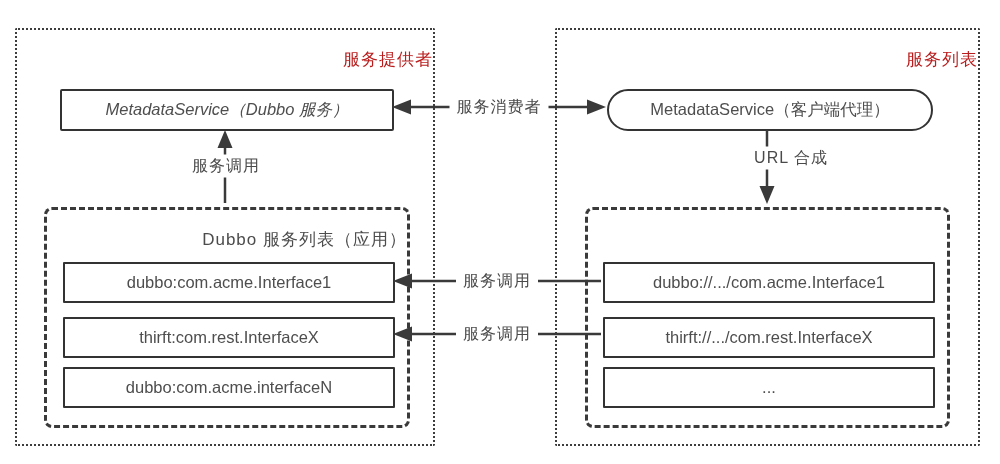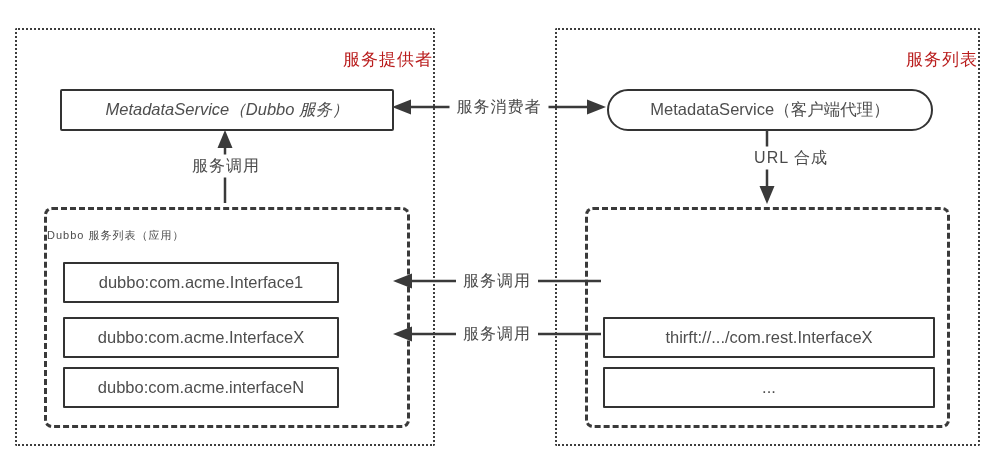--- a/index.html
+++ b/index.html
@@ -64,40 +64,40 @@
     background: transparent;
   }
   .provider-dashed { left: 27px; width: 366px; }
   .consumer-dashed { left: 28px; width: 365px; }
 
   .dashed-title {
     position: absolute;
     top: 18px;
     left: 0;
     width: 100%;
-    text-align: left;
-    font-size: 11px;
+    text-align: right;
+    font-size: 17px;
     color: #4c4c4c;
     letter-spacing: 1px;
   }
 
   .list-item {
     position: absolute;
     height: 41px;
     box-sizing: border-box;
     border: 2.5px solid #333333;
     background: #ffffff;
     display: flex;
     align-items: center;
     justify-content: center;
     font-size: 16.5px;
     color: #4e4e4e;
     border-radius: 1px;
   }
-  .provider-dashed .list-item { left: 16px; width: 276px; }
+  .provider-dashed .list-item { left: 16px; width: 332px; }
   .consumer-dashed .list-item { left: 15px; width: 332px; }
   .item-row-1 { top: 52px; }
   .item-row-2 { top: 107px; }
   .item-row-3 { top: 157px; }
 
   .connectors {
     position: absolute;
     top: 0;
     left: 0;
     width: 1000px;
@@ -122,29 +122,30 @@
 <body>
 
 <div class="canvas">
 
   <div class="outer-container provider-container">
     <div class="container-title">服务提供者</div>
     <div class="metadata-box provider-metadata">MetadataService（Dubbo 服务）</div>
     <div class="dashed-box provider-dashed">
       <div class="dashed-title">Dubbo 服务列表（应用）</div>
       <div class="list-item item-row-1">dubbo:com.acme.Interface1</div>
-      <div class="list-item item-row-2">dubbo:com.acme.InterfaceX</div>
+      <div class="list-item item-row-2">thirft:com.rest.InterfaceX</div>
       <div class="list-item item-row-3">dubbo:com.acme.interfaceN</div>
     </div>
   </div>
 
   <div class="outer-container consumer-container">
     <div class="container-title">服务列表</div>
     <div class="metadata-box consumer-metadata">MetadataService（客户端代理）</div>
     <div class="dashed-box consumer-dashed">
+      <div class="list-item item-row-1">dubbo://.../com.acme.Interface1</div>
       <div class="list-item item-row-2">thirft://.../com.rest.InterfaceX</div>
       <div class="list-item item-row-3">...</div>
     </div>
   </div>
 
   <svg class="connectors" viewBox="0 0 1000 464" xmlns="http://www.w3.org/2000/svg">
 
     <g>
       <line x1="404" y1="107" x2="595" y2="107"></line>
       <polygon points="392,107 411,99.5 411,114.5"></polygon>

